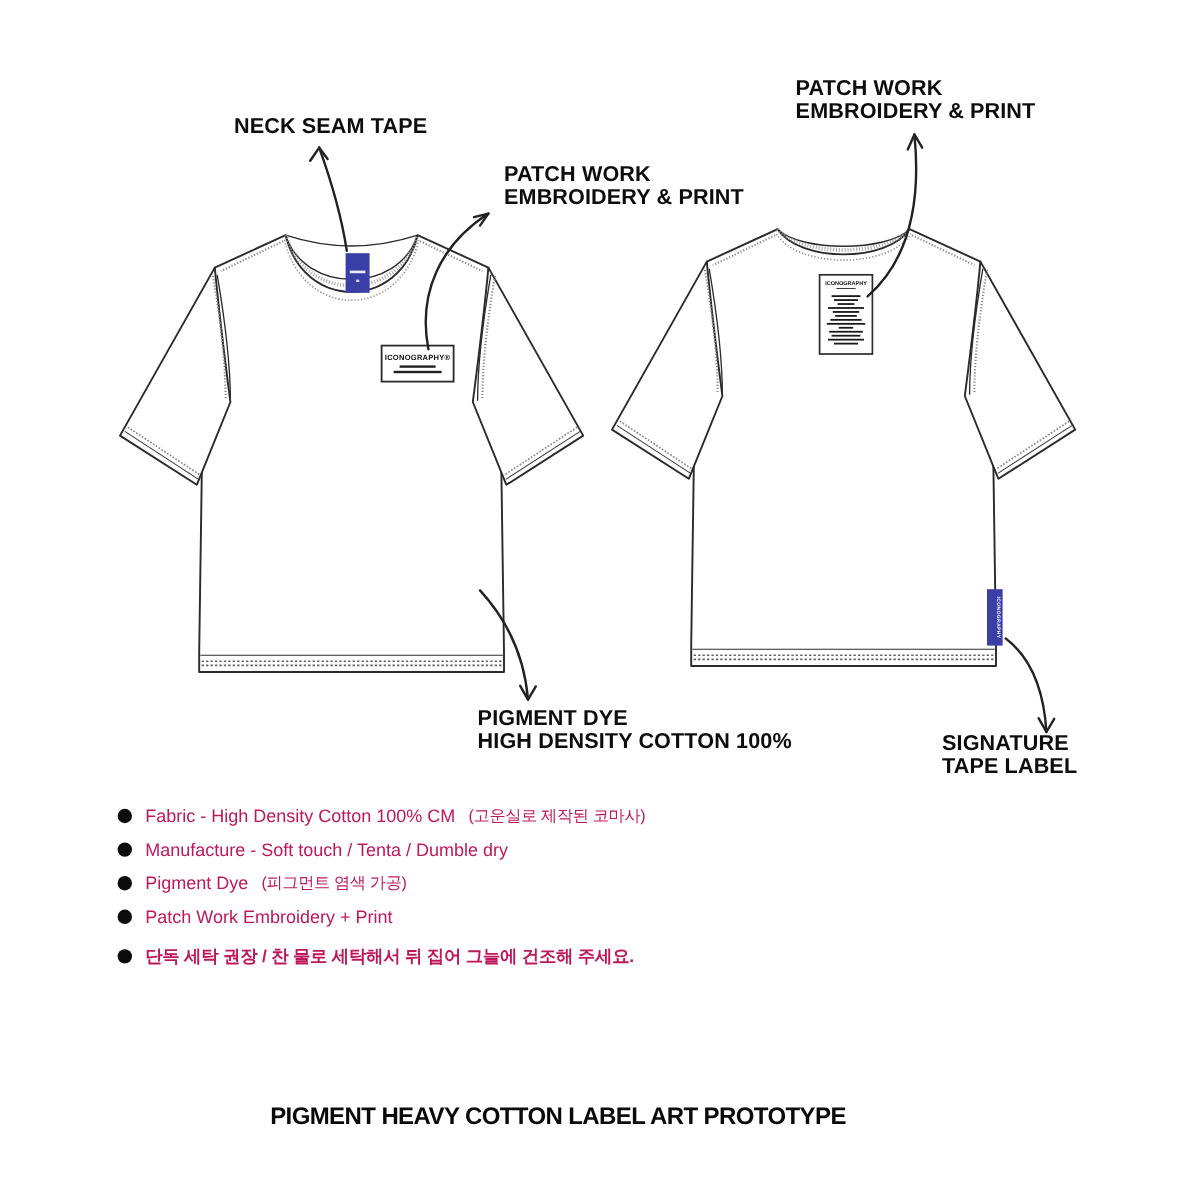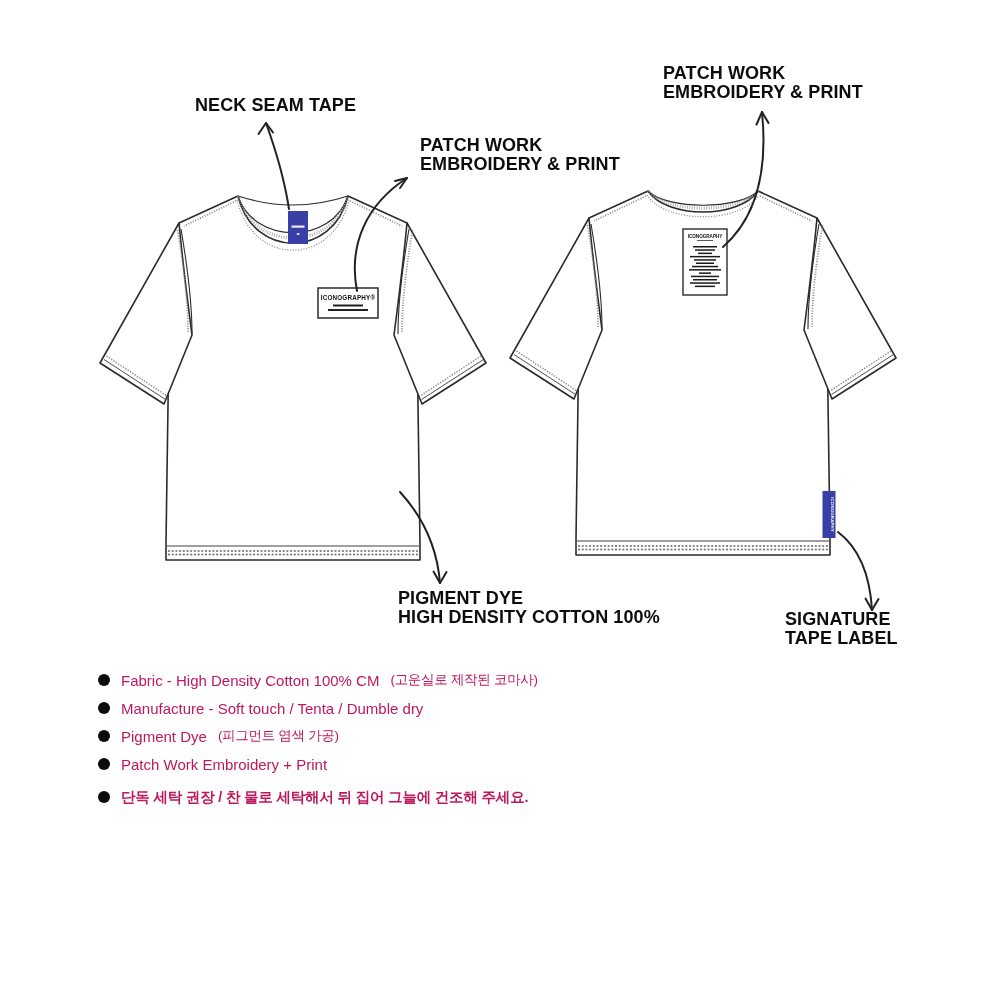--- a/index.html
+++ b/index.html
@@ -179,14 +179,15 @@
     <div class="feat-row">
       <span class="dot"></span>
       <span>Patch Work Embroidery + Print</span>
     </div>
     <div class="feat-row kr gap">
       <span class="dot"></span>
       <span>단독 세탁 권장 / 찬 물로 세탁해서 뒤 집어 그늘에 건조해 주세요.</span>
     </div>
   </div>
 
+  <div class="footer-title">PIGMENT HEAVY COTTON LABEL ART PROTOTYPE</div>
 
 </div>
 
 </body></html>

